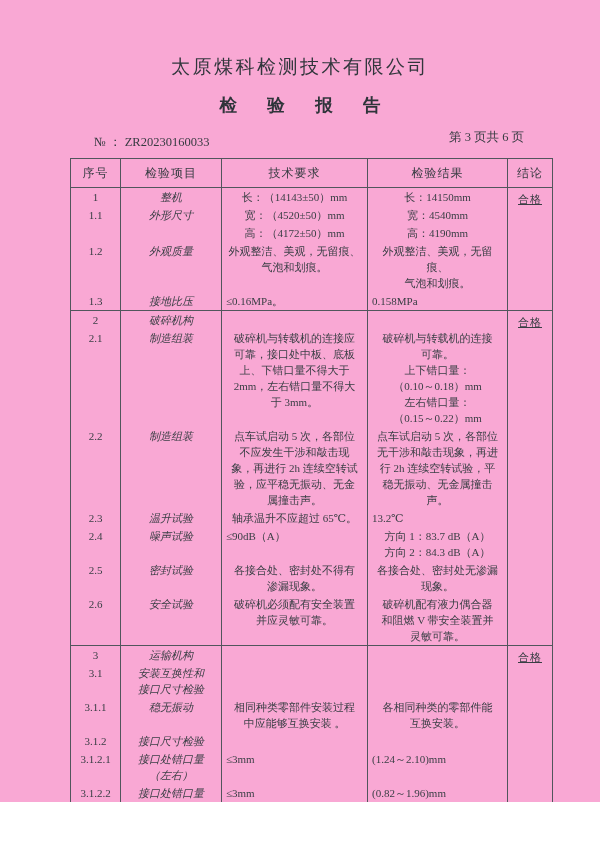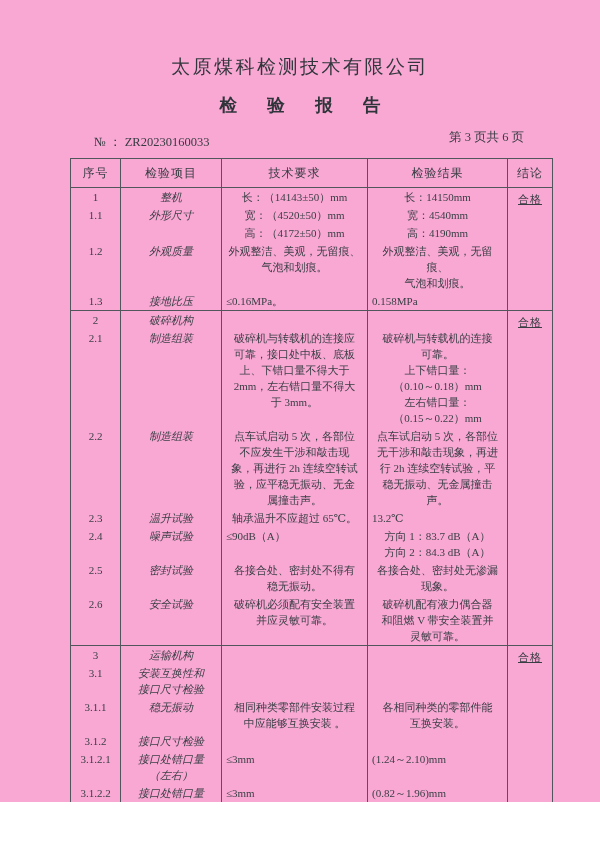--- a/index.html
+++ b/index.html
@@ -194,21 +194,21 @@
           <td class="c-no">2.4</td>
           <td class="c-item">噪声试验</td>
           <td class="c-tech ctr">≤90dB（A）</td>
           <td class="c-res">方向 1：83.7 dB（A）
 方向 2：84.3 dB（A）</td>
         </tr>
         <tr>
           <td class="c-no">2.5</td>
           <td class="c-item">密封试验</td>
           <td class="c-tech">各接合处、密封处不得有
-稳无振动。</td>
+渗漏现象。</td>
           <td class="c-res">各接合处、密封处无渗漏
 现象。</td>
         </tr>
         <tr>
           <td class="c-no">2.6</td>
           <td class="c-item">安全试验</td>
           <td class="c-tech">破碎机必须配有安全装置
 并应灵敏可靠。</td>
           <td class="c-res">破碎机配有液力偶合器
 和阻燃 V 带安全装置并

